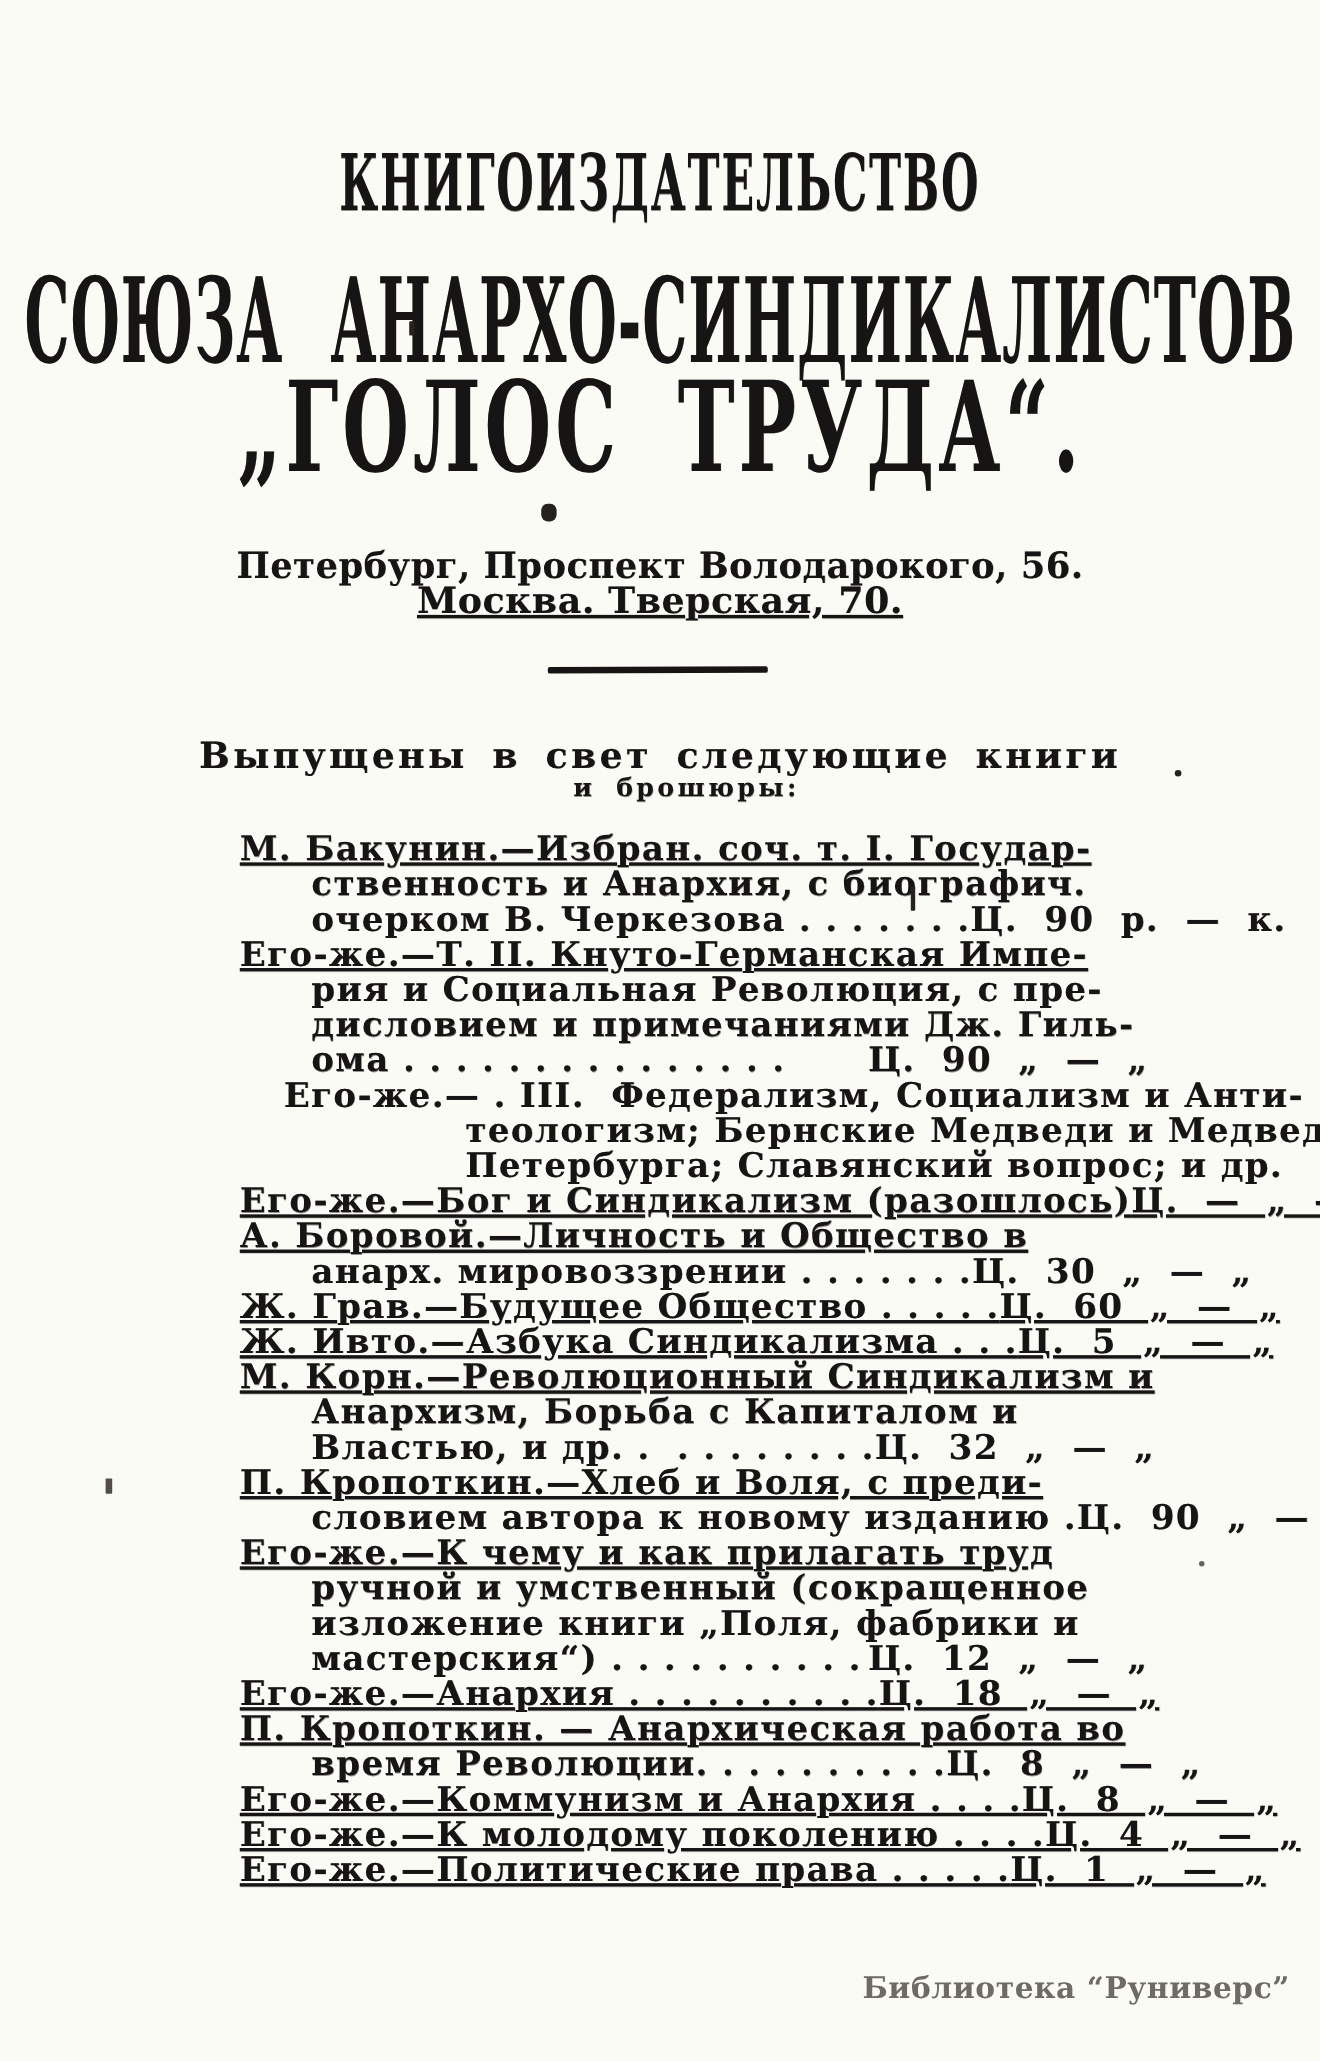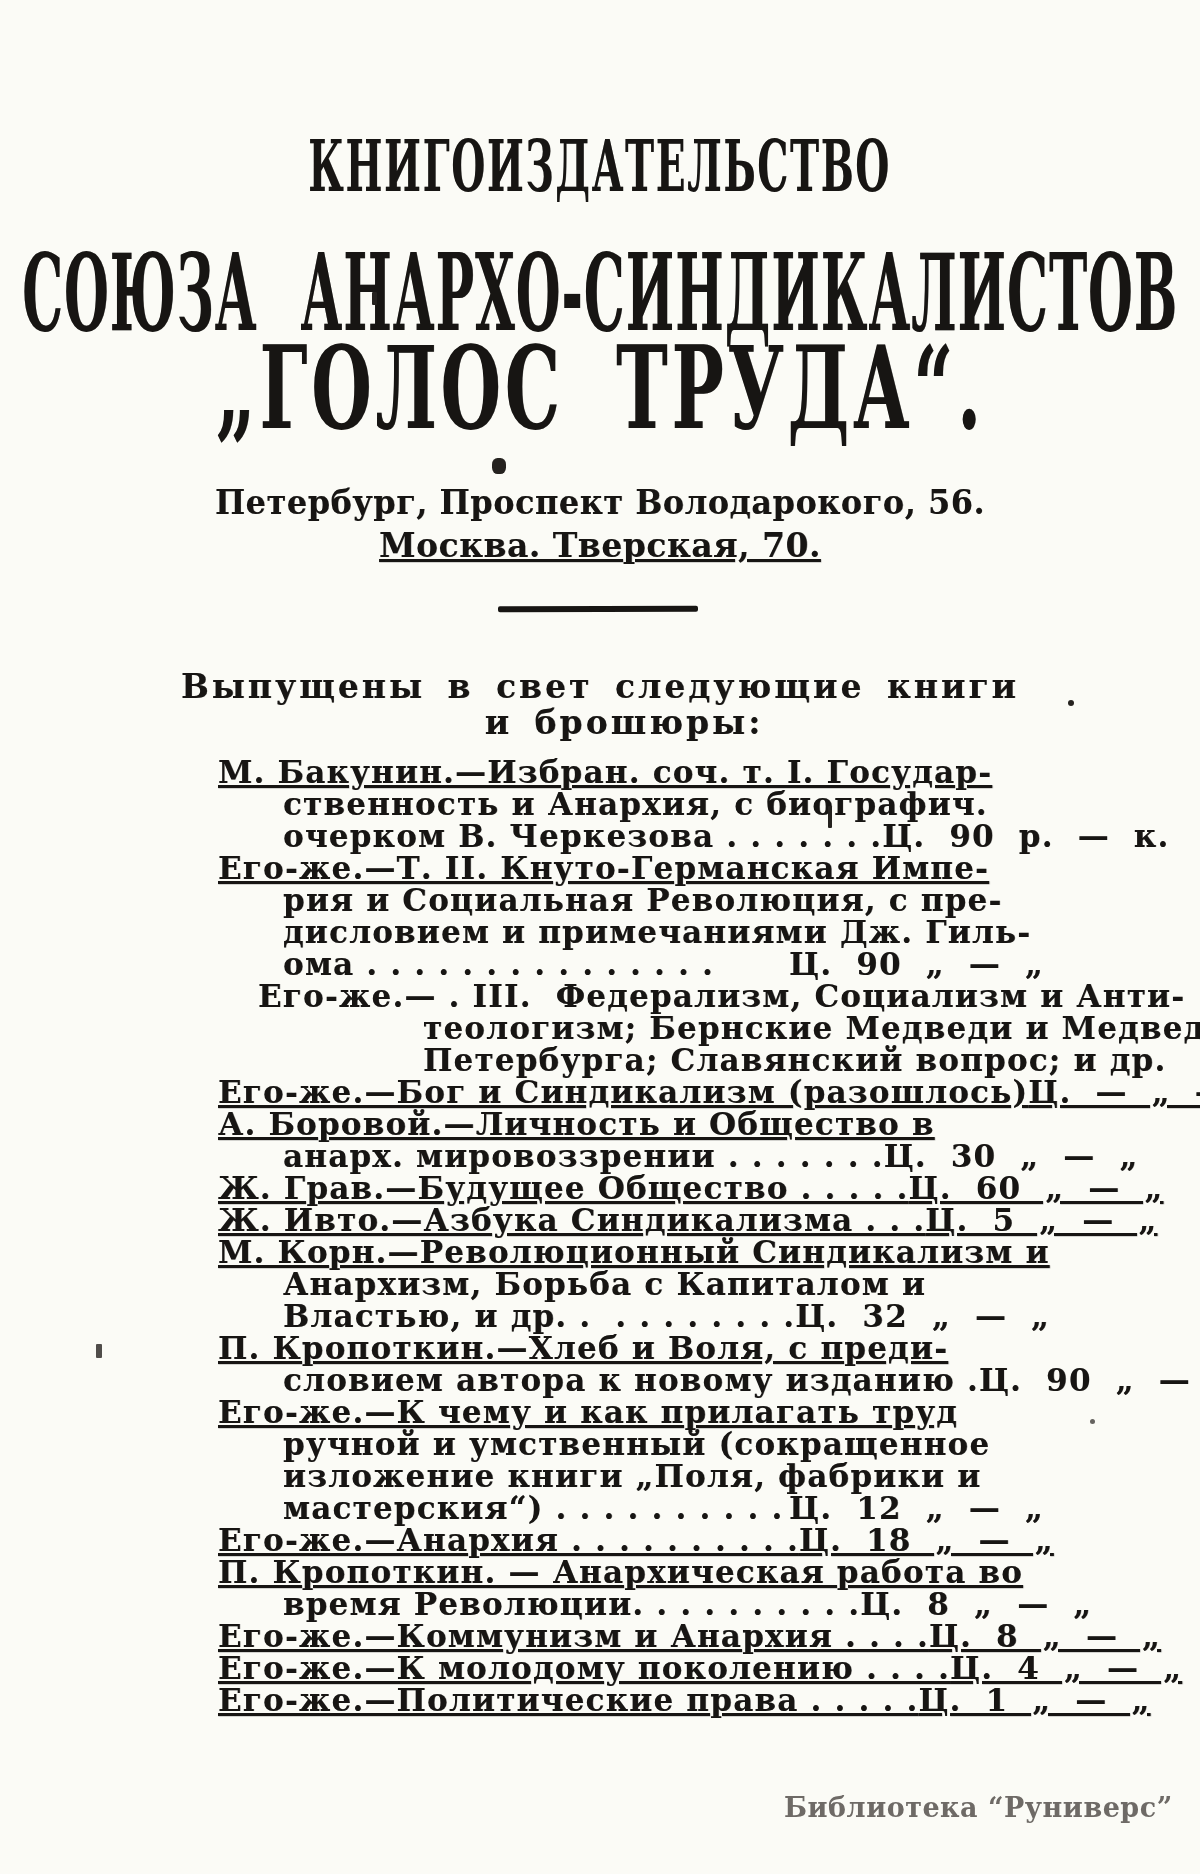--- a/index.html
+++ b/index.html
@@ -20,33 +20,33 @@
     display:flex;justify-content:center;
     white-space:nowrap;
   }
   .hrow > span{display:inline-block;transform-origin:center;white-space:pre;}
   .t1{top:124px;}
   .t1 > span{font-size:71px;letter-spacing:3px;transform:scaleX(0.55);}
   .t2{top:230px;}
   .t2 > span{font-size:107px;word-spacing:50px;letter-spacing:2px;transform:scaleX(0.48);}
   .t3{top:321px;}
   .t3 > span{font-size:114px;word-spacing:40px;letter-spacing:6px;transform:scaleX(0.61);}
-  .addr1{top:483px;}
+  .addr1{top:494px;}
   .addr1 > span{font-size:33px;letter-spacing:0.5px;transform:scaleX(0.97);}
   .addr2{top:526px;text-decoration:underline;}
   .addr2 > span{font-size:33px;letter-spacing:0.5px;}
   .divider{
     position:absolute;top:606px;left:498px;width:200px;height:6px;
     background:var(--ink,#171513);border-radius:2px;
     transform:rotate(-0.2deg);
   }
   .head1{top:667px;}
   .head1 > span{font-size:33px;letter-spacing:3px;word-spacing:8px;}
   .head2{top:703px;}
-  .head2 > span{font-size:33px;letter-spacing:3px;word-spacing:8px;margin-left:48px;}
+  .head2 > span{font-size:23px;letter-spacing:3px;word-spacing:8px;margin-left:48px;}
   .catalog{
     position:absolute;top:756px;left:218px;width:826px;
     font-size:31px;line-height:32px;letter-spacing:1.2px;
   }
   .cat-line{display:flex;align-items:baseline;}
   .cat-line .line-text{white-space:pre;}
   .cat-line .price{white-space:pre;margin-left:auto;word-spacing:12px;text-align:left;}
   .i0{padding-left:0;text-decoration:underline;}
   .i1{padding-left:65px;}
   .i2{padding-left:205px;}

